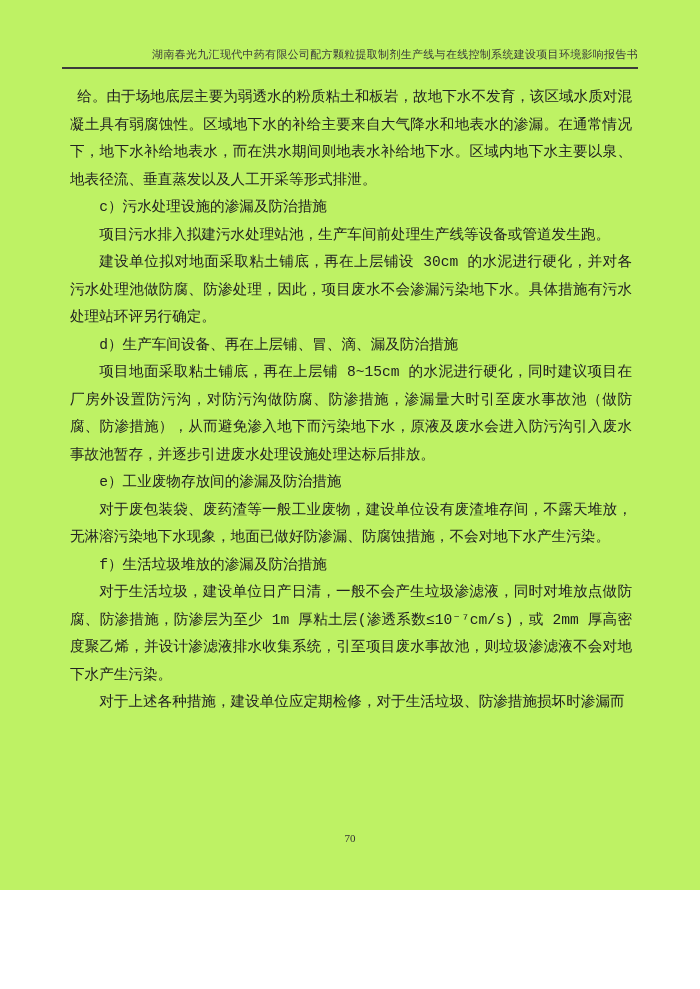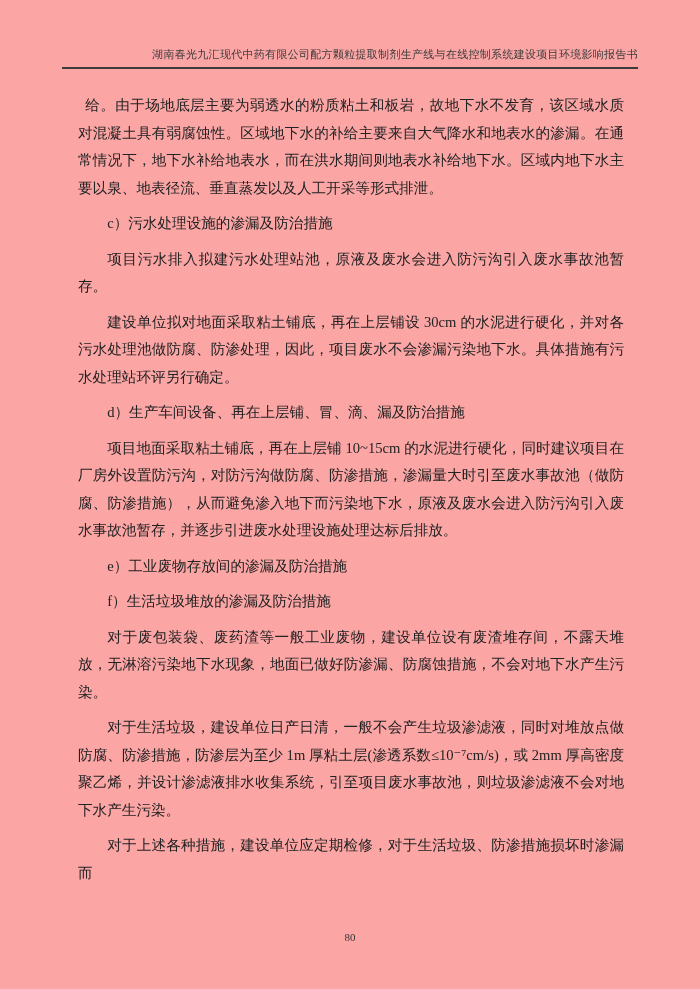--- a/index.html
+++ b/index.html
@@ -3,22 +3,22 @@
 <meta charset="utf-8">
 <style>
   html, body {
     margin: 0;
     padding: 0;
     background: #ffffff;
   }
   .page {
     position: relative;
     width: 700px;
-    height: 989px;
-    background: #fca5a5;
+    height: 890px;
+    background: #bef264;
     font-family: "Liberation Serif", "DejaVu Serif", serif;
     color: #262626;
     overflow: hidden;
   }
   .header {
     position: absolute;
     top: 47px;
     left: 62px;
     right: 62px;
     text-align: right;
@@ -33,23 +33,24 @@
     position: absolute;
     top: 84px;
     left: 70px;
     width: 562px;
     font-size: 14.6px;
     line-height: 27.5px;
     text-align: justify;
     color: #222222;
   }
   .content p {
-    margin: 8px;
+    margin: 0;
     padding: 0;
     text-indent: 2em;
+    font-family: Liberation Mono, monospace;
   }
   .content p.cont {
     text-indent: 0.5em;
   }
   .footer {
     position: absolute;
     bottom: 46px;
     left: 0;
     right: 0;
     text-align: center;
@@ -62,28 +63,28 @@
 
 <div class="page">
 
   <div class="header">
     <span>湖南春光九汇现代中药有限公司配方颗粒提取制剂生产线与在线控制系统建设项目环境影响报告书</span>
   </div>
 
   <div class="content">
     <p class="cont">给。由于场地底层主要为弱透水的粉质粘土和板岩，故地下水不发育，该区域水质对混凝土具有弱腐蚀性。区域地下水的补给主要来自大气降水和地表水的渗漏。在通常情况下，地下水补给地表水，而在洪水期间则地表水补给地下水。区域内地下水主要以泉、地表径流、垂直蒸发以及人工开采等形式排泄。</p>
     <p>c）污水处理设施的渗漏及防治措施</p>
-    <p>项目污水排入拟建污水处理站池，原液及废水会进入防污沟引入废水事故池暂存。</p>
+    <p>项目污水排入拟建污水处理站池，生产车间前处理生产线等设备或管道发生跑。</p>
     <p>建设单位拟对地面采取粘土铺底，再在上层铺设 30cm 的水泥进行硬化，并对各污水处理池做防腐、防渗处理，因此，项目废水不会渗漏污染地下水。具体措施有污水处理站环评另行确定。</p>
     <p>d）生产车间设备、再在上层铺、冒、滴、漏及防治措施</p>
-    <p>项目地面采取粘土铺底，再在上层铺 10~15cm 的水泥进行硬化，同时建议项目在厂房外设置防污沟，对防污沟做防腐、防渗措施，渗漏量大时引至废水事故池（做防腐、防渗措施），从而避免渗入地下而污染地下水，原液及废水会进入防污沟引入废水事故池暂存，并逐步引进废水处理设施处理达标后排放。</p>
+    <p>项目地面采取粘土铺底，再在上层铺 8~15cm 的水泥进行硬化，同时建议项目在厂房外设置防污沟，对防污沟做防腐、防渗措施，渗漏量大时引至废水事故池（做防腐、防渗措施），从而避免渗入地下而污染地下水，原液及废水会进入防污沟引入废水事故池暂存，并逐步引进废水处理设施处理达标后排放。</p>
     <p>e）工业废物存放间的渗漏及防治措施</p>
+    <p>对于废包装袋、废药渣等一般工业废物，建设单位设有废渣堆存间，不露天堆放，无淋溶污染地下水现象，地面已做好防渗漏、防腐蚀措施，不会对地下水产生污染。</p>
     <p>f）生活垃圾堆放的渗漏及防治措施</p>
-    <p>对于废包装袋、废药渣等一般工业废物，建设单位设有废渣堆存间，不露天堆放，无淋溶污染地下水现象，地面已做好防渗漏、防腐蚀措施，不会对地下水产生污染。</p>
     <p>对于生活垃圾，建设单位日产日清，一般不会产生垃圾渗滤液，同时对堆放点做防腐、防渗措施，防渗层为至少 1m 厚粘土层(渗透系数≤10⁻⁷cm/s)，或 2mm 厚高密度聚乙烯，并设计渗滤液排水收集系统，引至项目废水事故池，则垃圾渗滤液不会对地下水产生污染。</p>
     <p>对于上述各种措施，建设单位应定期检修，对于生活垃圾、防渗措施损坏时渗漏而</p>
   </div>
 
   <div class="footer">
-    <span>80</span>
+    <span>70</span>
   </div>
 
 </div>
 
 </body></html>

